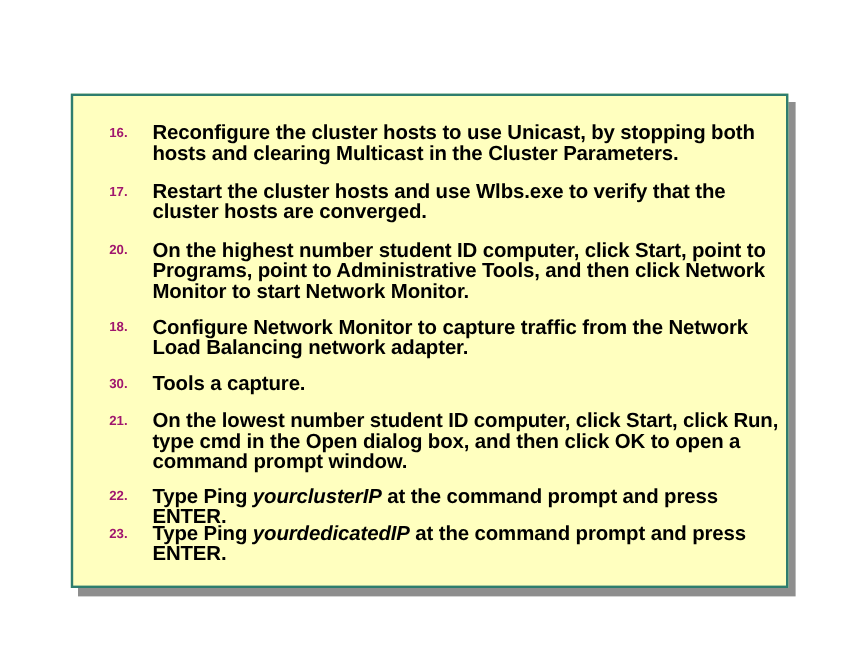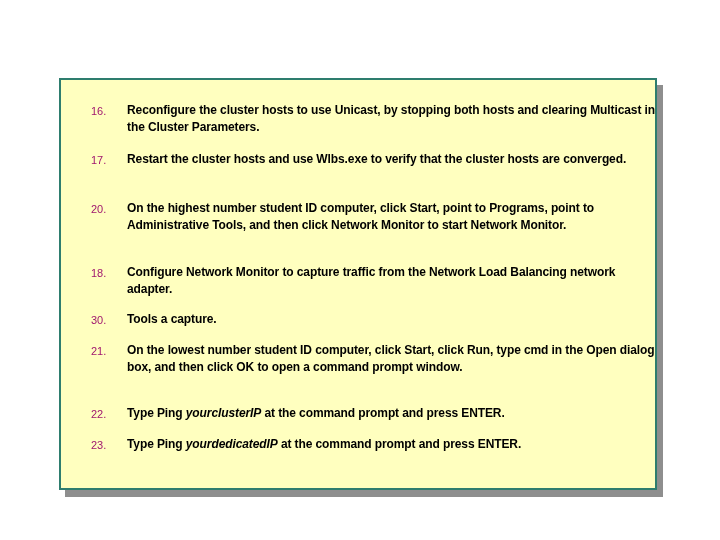--- a/index.html
+++ b/index.html
@@ -34,30 +34,30 @@
     .step {
       position: absolute;
       left: 0;
       width: 594px;
     }
     .num {
       position: absolute;
       left: 30px;
       top: 3px;
       font-size: 11px;
-      font-weight: normal;
+      font-weight: bold;
       color: #a0176e;
       letter-spacing: 0;
     }
     .txt {
       position: absolute;
       left: 66px;
       top: 0;
       width: 530px;
-      font-size: 12px;
+      font-size: 17px;
       font-weight: bold;
       color: #000000;
       line-height: 17px;
       letter-spacing: -0.1px;
     }
     .txt i {
       font-style: italic;
       margin-top: 32px;
     }
   </style>

